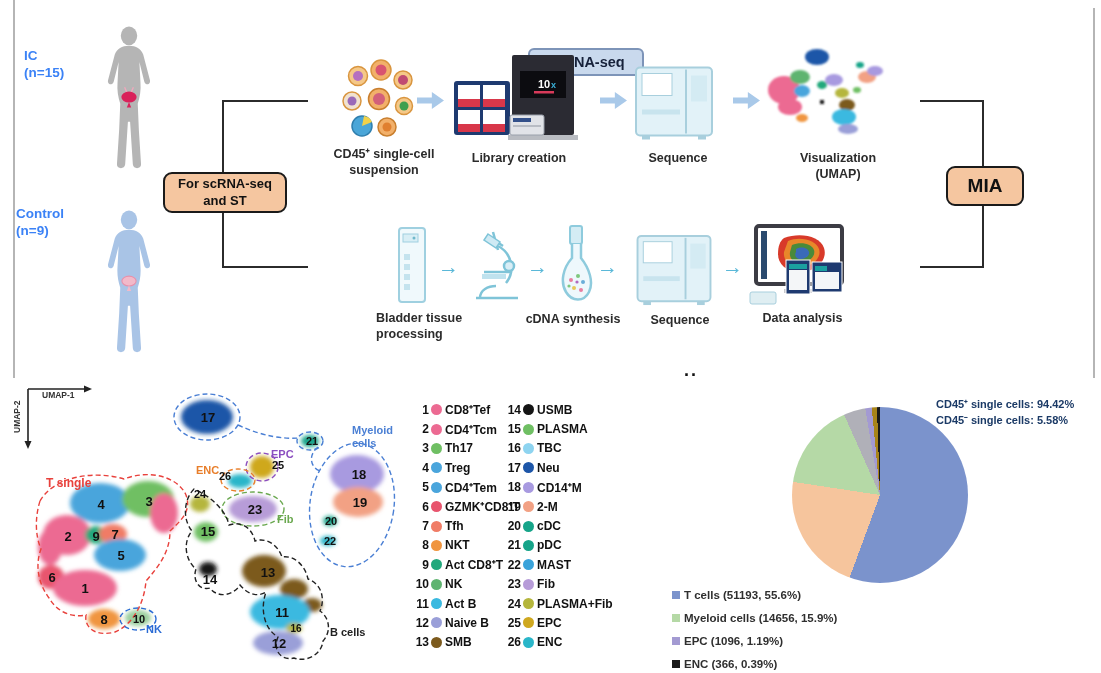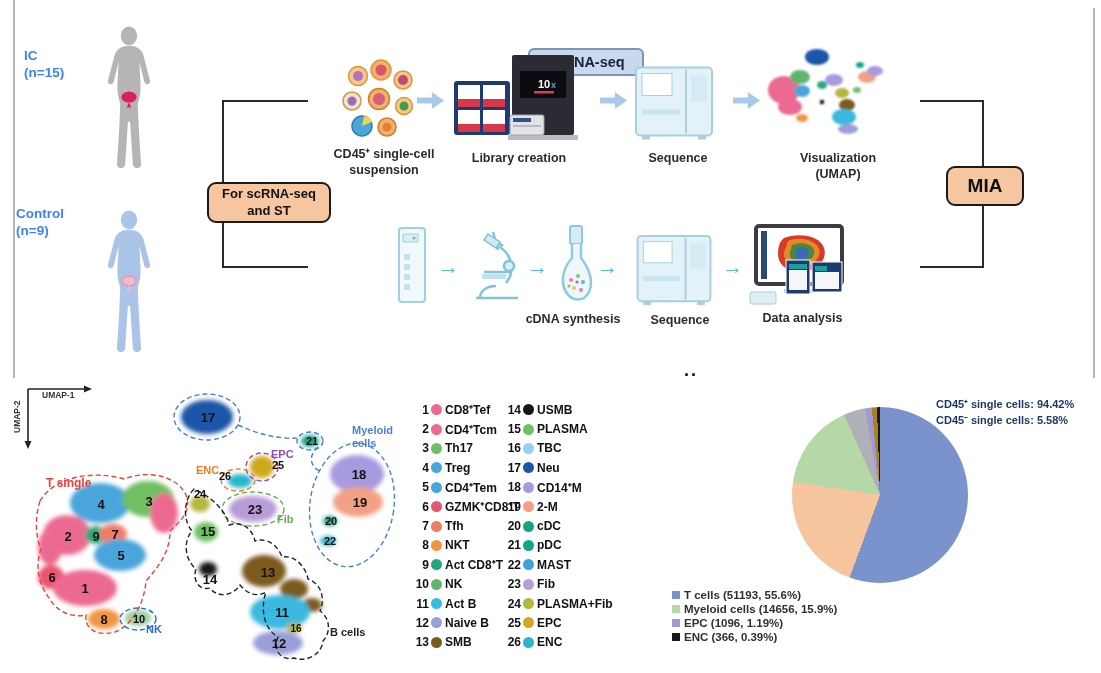--- a/index.html
+++ b/index.html
@@ -70,21 +70,21 @@
       C38,118 40,130 44,142 L42,190 L38,252 C37,262 52,263 53,253 L58,175 L62,175 L67,253
       C68,263 83,262 82,252 L78,190 L76,142 C80,130 82,118 81,104 L79,66 L88,102 C91,110 101,107 98,98
       L86,52 C82,42 73,36 60,36 Z"></path>
     <ellipse cx="60" cy="130" rx="13" ry="9" fill="#f2b9c9" stroke="#e890aa" stroke-width="2"></ellipse>
     <path d="M60,138 L56,148 L64,148 Z" fill="#f2b9c9"></path>
   </svg>
 
   <div class="abs vline" style="left:222px;top:100px;height:168px;"></div>
   <div class="abs hline" style="left:222px;top:100px;width:86px;"></div>
   <div class="abs hline" style="left:222px;top:266px;width:86px;"></div>
-  <div class="abs box-peach" style="left:163px;top:182px;width:120px;height:37px;margin-left:44px;">
+  <div class="abs box-peach" style="left:163px;top:172px;width:120px;height:37px;">
     <div>For scRNA-seq</div>
     <div>and ST</div>
   </div>
 
   <div class="abs vline" style="left:982px;top:100px;height:168px;"></div>
   <div class="abs hline" style="left:920px;top:100px;width:64px;"></div>
   <div class="abs hline" style="left:920px;top:266px;width:64px;"></div>
   <div class="abs box-peach" style="left:946px;top:166px;width:74px;height:36px;font-size:19px;">
     <div>MIA</div>
   </div>
@@ -258,20 +258,24 @@
     <g>
       <rect x="38" y="36" width="24" height="34" fill="#1e3a70" stroke="#fff"></rect>
       <rect x="41" y="46" width="18" height="20" fill="#f4f6f8"></rect>
         <rect x="41" y="40" width="18" height="5" fill="#1aa0a0"></rect>
       <rect x="64" y="38" width="30" height="30" fill="#1e3a70" stroke="#fff"></rect>
       <rect x="67" y="48" width="24" height="17" fill="#f4f6f8"></rect>
         <rect x="67" y="42" width="12" height="5" fill="#1aa0a0"></rect>
     </g>
   </svg>
 
+  <div class="abs lbl lbl-left" style="left:376px;top:310px;width:100px;text-align:left;">
+    <div>Bladder tissue</div>
+    <div>processing</div>
+  </div>
   <div class="abs lbl" style="left:513px;top:311px;width:120px;">
     <div>cDNA synthesis</div>
   </div>
   <div class="abs lbl" style="left:630px;top:312px;width:100px;">
     <div>Sequence</div>
   </div>
   <div class="abs lbl" style="left:750px;top:310px;width:105px;">
     <div>Data analysis</div>
   </div>
   <div class="abs" style="left:684px;top:360px;font-weight:bold;font-size:18px;color:#111;letter-spacing:2px;">..</div>
@@ -516,21 +520,21 @@
         <span class="lg-lab">ENC</span>
       </div>
   </div>
 
   <div id="pie" class="abs" style="left:792px;top:407px;width:176px;height:176px;"></div>
   <div id="pienote" class="abs" style="left:936px;top:397px;width:165px;">
     <div>CD45⁺ single cells: 94.42%</div>
     <div>CD45⁻ single cells: 5.58%</div>
   </div>
 
-  <div class="abs" style="left:672px;top:588px;display:flex;flex-direction:column;gap:1px;">
+  <div class="abs" style="left:672px;top:588px;display:flex;flex-direction:column;gap:10px;">
     <div class="pl-row">
         <span class="pl-sq" style="background-color: rgb(123, 147, 204);"></span>
         <span class="pl-lab">T cells (51193, 55.6%)</span>
       </div>
     <div class="pl-row">
         <span class="pl-sq" style="background-color: rgb(181, 217, 166);"></span>
         <span class="pl-lab">Myeloid cells (14656, 15.9%)</span>
       </div>
     <div class="pl-row">
         <span class="pl-sq" style="background-color: rgb(163, 154, 210);"></span>

